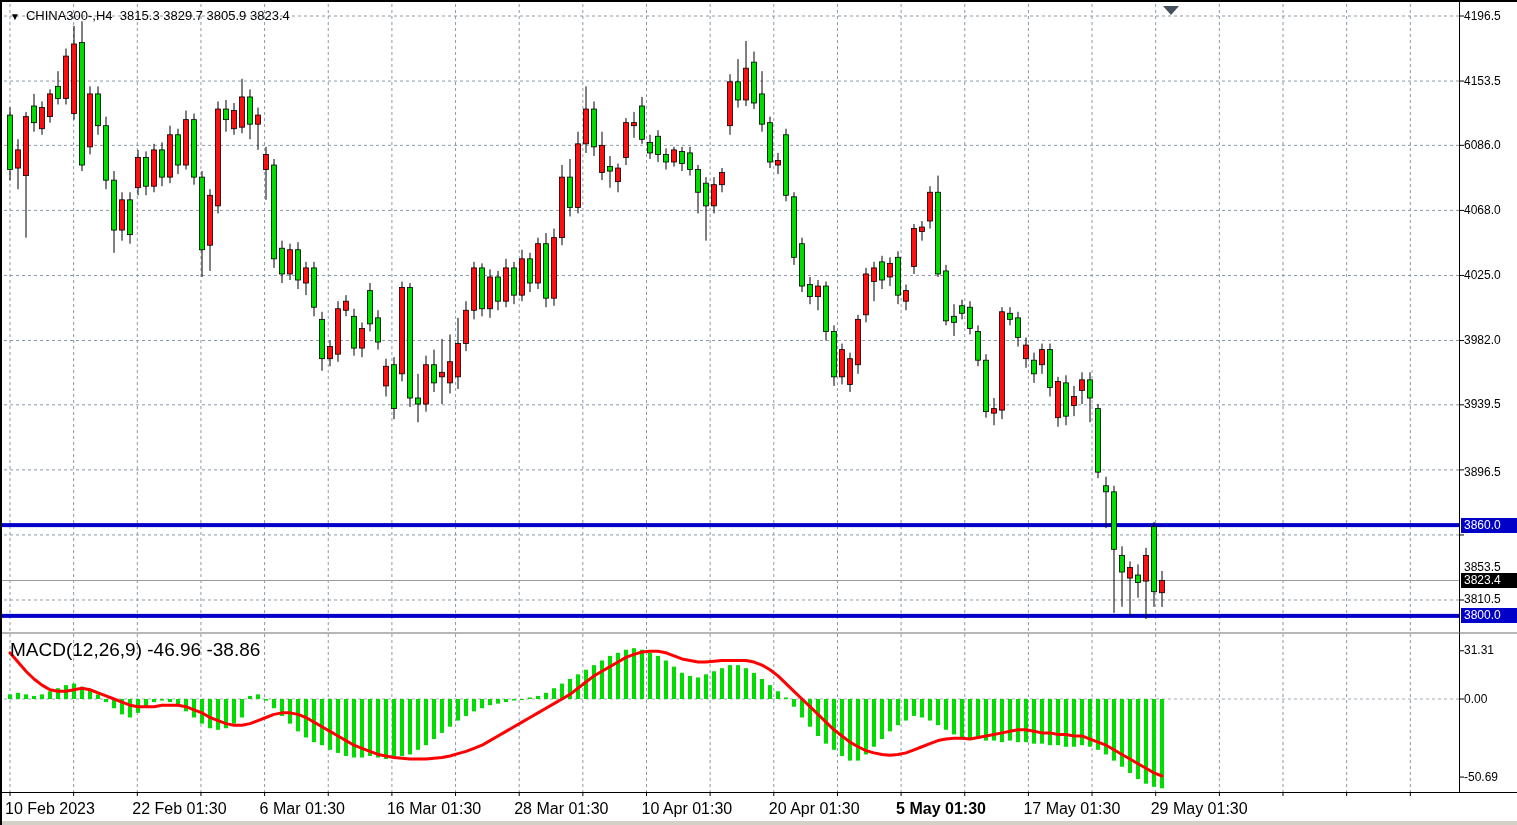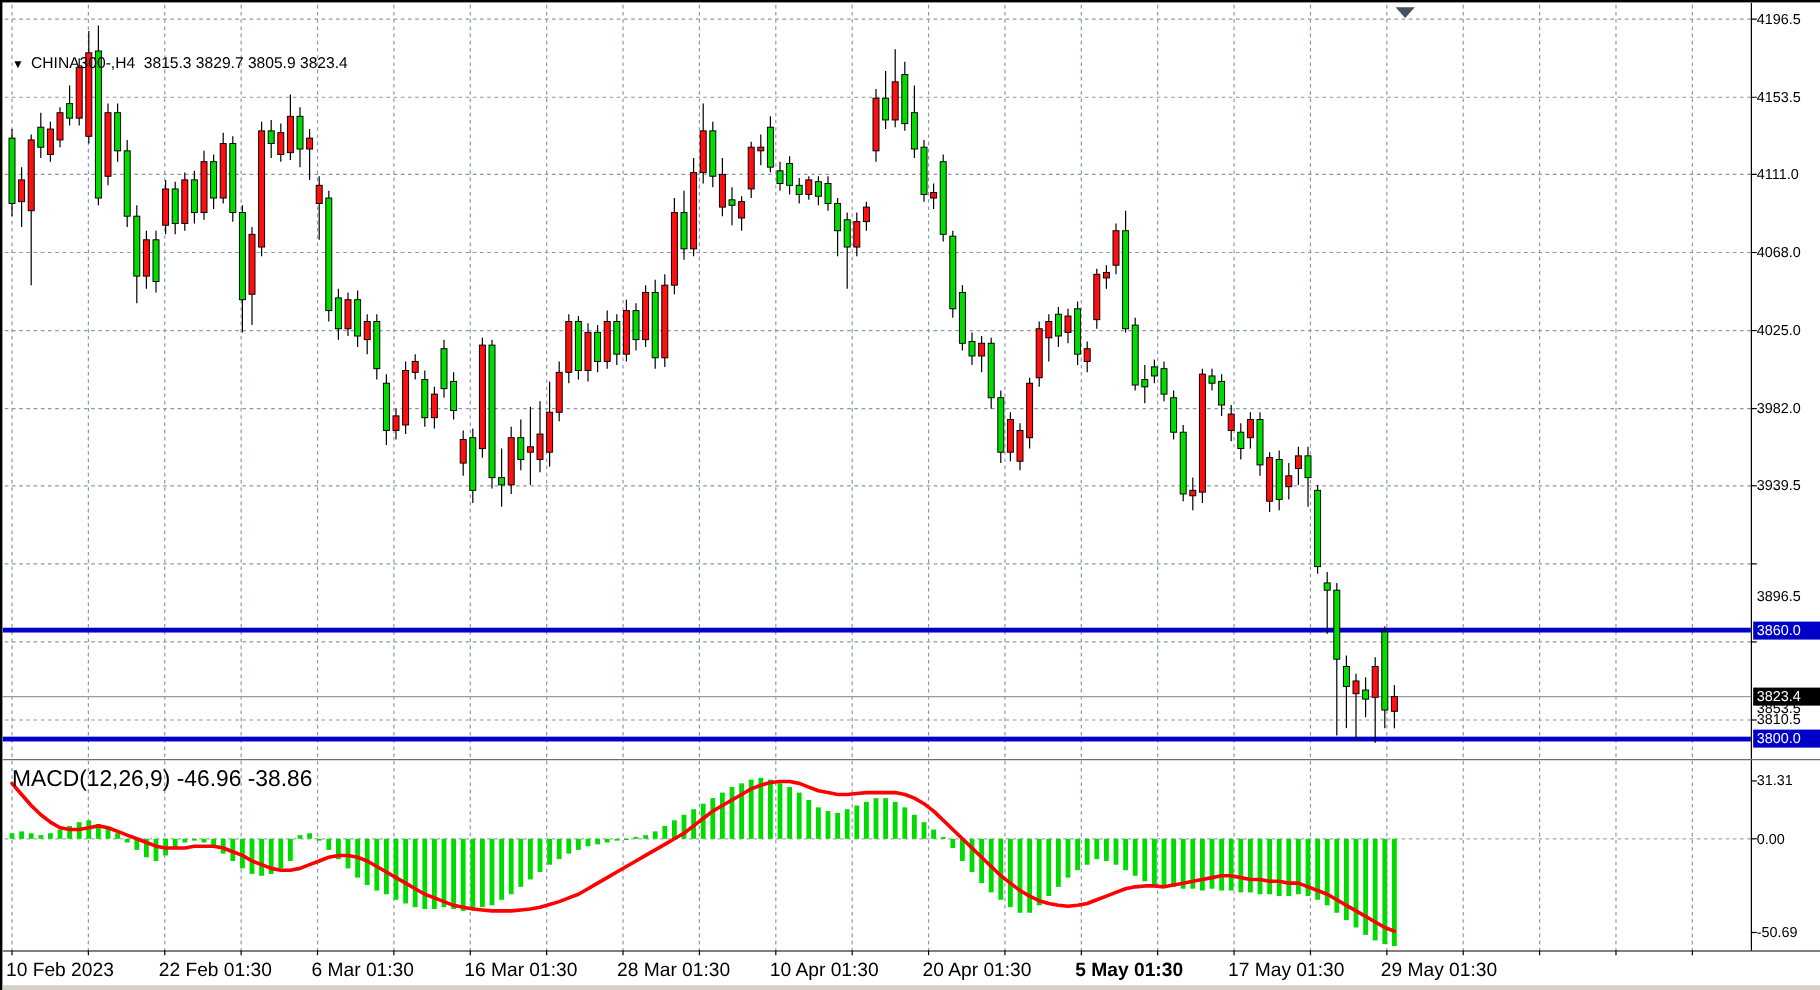--- a/index.html
+++ b/index.html
@@ -1,19 +1,19 @@
 <!DOCTYPE html>
 <html><head>
 <meta charset="utf-8">
 <style>
   html,body{margin:0;padding:0;background:#fff;}
   #stage{position:relative;width:1517px;height:825px;background:#ffffff;overflow:hidden;
          font-family:"Liberation Sans",sans-serif;border-top:2px solid #000;border-left:2px solid #000;box-sizing:border-box;}
   #chart-svg{position:absolute;left:0;top:0;}
-  .hdr{position:absolute;left:8px;top:6px;font-size:13px;color:#000;white-space:nowrap;z-index:5;margin-top:37px;}
+  .hdr{position:absolute;left:8px;top:6px;font-size:13px;color:#000;white-space:nowrap;z-index:5;}
   .hdr .glyph{font-size:10px;margin-right:6px;}
   .macd-hdr{position:absolute;left:8px;top:637px;font-size:19px;color:#000;white-space:nowrap;z-index:5;}
   .axis-label{position:absolute;left:1462px;width:54px;height:15px;font-size:12px;color:#000;
               line-height:15px;white-space:nowrap;z-index:2;}
   .badge{position:absolute;left:1459px;width:58px;height:15px;font-size:12px;color:#fff;
          line-height:15px;padding-left:3px;box-sizing:border-box;z-index:4;}
   .time-label{position:absolute;top:798px;font-size:16px;color:#000;white-space:nowrap;z-index:2;}
   .bottom-strip{position:absolute;left:0;top:819px;width:1517px;height:6px;background:#d4d0c8;z-index:3;}
 </style>
 </head>
@@ -567,27 +567,27 @@
     <span class="glyph">▼</span><span>CHINA300-,H4</span>&nbsp;&nbsp;<span>3815.3 3829.7 3805.9 3823.4</span>
   </div>
 
   <div class="macd-hdr">
     <span>MACD(12,26,9)</span>&nbsp;<span>-46.96 -38.86</span>
   </div>
 
   <div class="bottom-strip"></div>
 <div class="axis-label" style="top: 6.5px;">4196.5</div>
     <div class="axis-label" style="top: 71.5568px;">4153.5</div>
-    <div class="axis-label" style="top: 135.857px;">4111.0</div>
+    <div class="axis-label" style="top: 135.857px;">6086.0</div>
     <div class="axis-label" style="top: 200.914px;">4068.0</div>
     <div class="axis-label" style="top: 265.971px;">4025.0</div>
     <div class="axis-label" style="top: 331.028px;">3982.0</div>
     <div class="axis-label" style="top: 395.328px;">3939.5</div>
-    <div class="axis-label" style="top: 488px;">3896.5</div>
-    <div class="axis-label" style="top: 536px; margin-top: 45px;">3853.5</div>
+    <div class="axis-label" style="top: 463px;">3896.5</div>
+    <div class="axis-label" style="top: 513px; margin-top: 45px;">3853.5</div>
     <div class="axis-label" style="top: 590.499px;">3810.5</div>
     <div class="axis-label" style="top: 641.283px;">31.31</div>
     <div class="axis-label" style="top: 689.5px;">0.00</div>
     <div class="axis-label" style="top: 767.563px;">-50.69</div>
     <div class="badge" style="top: 515.608px; background: rgb(0, 0, 200);">3860.0</div>
     <div class="badge" style="top: 606.385px; background: rgb(0, 0, 200);">3800.0</div>
     <div class="badge" style="top: 570.982px; background: rgb(0, 0, 0);">3823.4</div>
     <div class="time-label" style="left: 3px;">10 Feb 2023</div>
     <div class="time-label" style="left: 130.3px;">22 Feb 01:30</div>
     <div class="time-label" style="left: 257.6px;">6 Mar 01:30</div>

